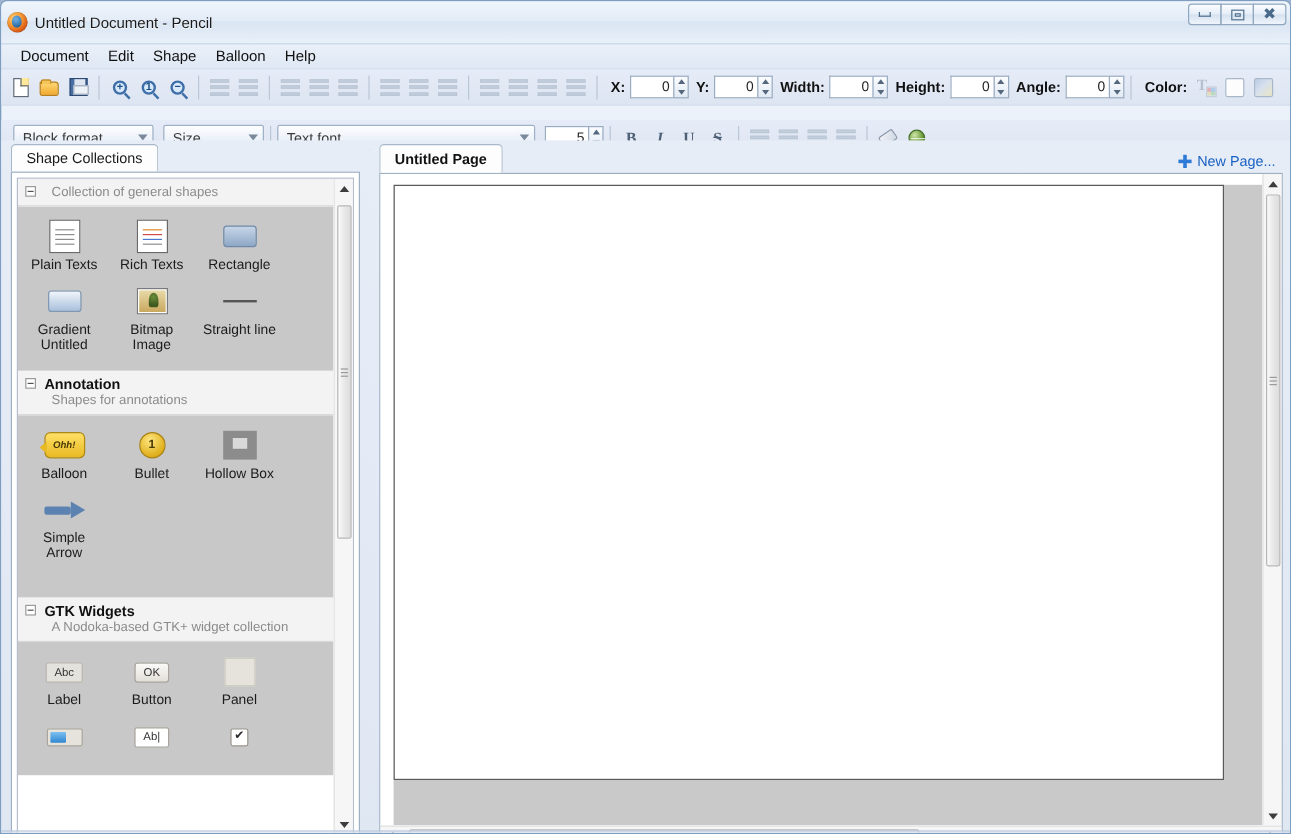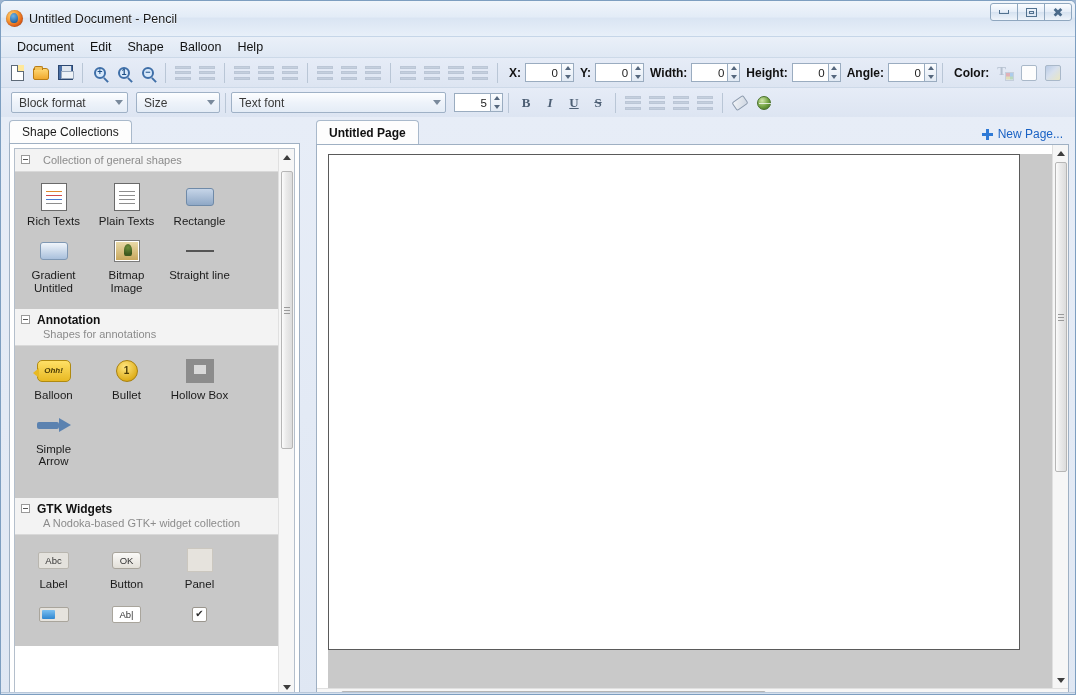--- a/index.html
+++ b/index.html
@@ -79,21 +79,21 @@
     cursor: default;
   }
   
   .toolbar {
     height: 30px;
     background: linear-gradient(180deg,#e6ecf7 0%,#dde5f2 100%);
     display: flex; align-items: center;
     padding: 0 4px;
     border-bottom: 1px solid #cdd9e8;
   }
-  .toolbar.row2 { border-bottom: 1px solid #bfcedd; }
+  .toolbar.row2 { border-bottom: 1px solid #bfcedd; margin-top: 12px; }
   .tb-sep {
     width: 1px; height: 20px;
     background: #b9c6d6;
     margin: 0 5px;
     flex: none;
   }
   .tb-btn {
     width: 24px; height: 24px;
     display: flex; align-items: center; justify-content: center;
     border: 1px solid transparent;
@@ -803,39 +803,39 @@
         <div class="panel-inner">
           <div class="collections">
 
             <div class="coll-header">
               <span class="expander"></span>
               <div class="coll-sub">Collection of general shapes</div>
             </div>
             <div class="coll-body">
               <div class="shape-item">
                 <span class="shape-icon">
+                    <span class="sh-plaintext">
+                      <i></i>
+                      <i></i>
+                      <i></i>
+                      <i></i>
+                    </span>
+                  </span>
+                <span class="shape-label">Plain Texts</span>
+              </div>
+              <div class="shape-item">
+                <span class="shape-icon">
                     <span class="sh-richtext">
                       <i class="c1"></i>
                       <i class="c2"></i>
                       <i class="c3"></i>
                       <i></i>
                     </span>
                   </span>
                 <span class="shape-label">Rich Texts</span>
-              </div>
-              <div class="shape-item">
-                <span class="shape-icon">
-                    <span class="sh-plaintext">
-                      <i></i>
-                      <i></i>
-                      <i></i>
-                      <i></i>
-                    </span>
-                  </span>
-                <span class="shape-label">Plain Texts</span>
               </div>
               <div class="shape-item">
                 <span class="shape-icon">
                     <span class="sh-rect"></span>
                   </span>
                 <span class="shape-label">Rectangle</span>
               </div>
               <div class="shape-item">
                 <span class="shape-icon">
                     <span class="sh-gradrect"></span>

